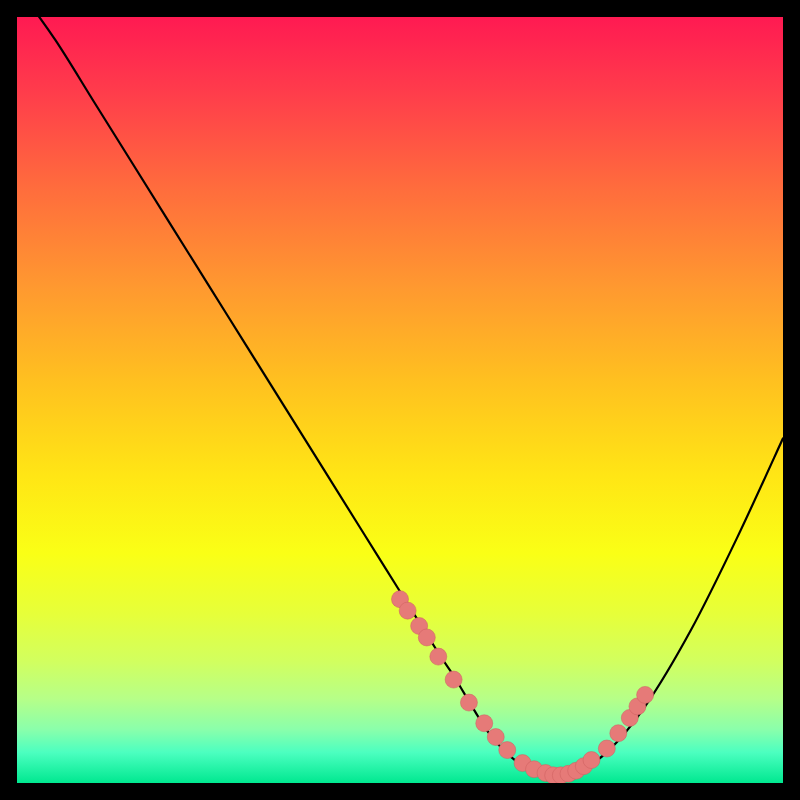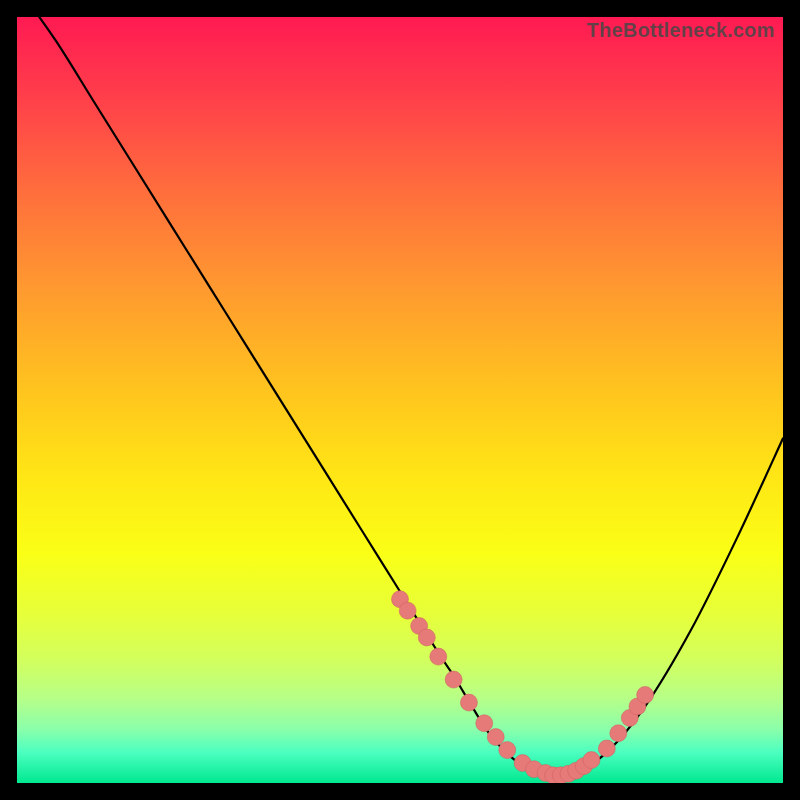--- a/index.html
+++ b/index.html
@@ -66,21 +66,20 @@
     stroke: #cc5f5f;
     stroke-width: 0.5;
   }
 </style>
 </head>
 <body>
 
 <div class="frame">
   <div class="plot-area">
     <div class="gradient"></div>
-    <div class="watermark">TheBottleneck.com</div>
     <svg class="curve" viewBox="0 0 766 766" preserveAspectRatio="none">
       <path class="line" d="M 0 -30.639999999999986 C 6.383333333333334 -21.70333333333332, 25.53333333333334 3.830000000000023, 38.300000000000004 22.980000000000018 C 51.06666666666667 42.13000000000001, 63.83333333333334 63.83333333333333, 76.60000000000001 84.25999999999999 C 89.36666666666667 104.68666666666665, 102.13333333333333 125.11333333333329, 114.89999999999999 145.53999999999996 C 127.66666666666666 165.96666666666664, 140.43333333333334 186.39333333333337, 153.20000000000002 206.82000000000005 C 165.9666666666667 227.24666666666673, 178.73333333333335 247.6733333333333, 191.5 268.09999999999997 C 204.26666666666665 288.52666666666664, 217.03333333333333 308.9533333333334, 229.79999999999998 329.38000000000005 C 242.56666666666663 349.80666666666673, 255.3333333333333 370.23333333333335, 268.09999999999997 390.66 C 280.8666666666666 411.0866666666667, 293.6333333333334 431.5133333333333, 306.40000000000003 451.94 C 319.1666666666667 472.3666666666667, 331.93333333333334 492.79333333333335, 344.7 513.22 C 357.46666666666664 533.6466666666666, 370.23333333333335 554.0733333333334, 383 574.5 C 395.76666666666665 594.9266666666666, 412.36333333333334 621.7366666666667, 421.3 635.78 C 430.2366666666667 649.8233333333333, 430.2366666666666 648.5466666666666, 436.61999999999995 658.76 C 443.0033333333333 668.9733333333334, 453.21666666666664 686.8466666666666, 459.59999999999997 697.06 C 465.9833333333333 707.2733333333333, 468.5366666666667 712.38, 474.92 720.04 C 481.30333333333334 727.6999999999999, 490.24 737.275, 497.90000000000003 743.02 C 505.56000000000006 748.765, 514.4966666666667 751.9566666666667, 520.88 754.51 C 527.2633333333333 757.0633333333333, 529.8166666666666 758.34, 536.1999999999999 758.34 C 542.5833333333333 758.34, 550.2433333333332 758.34, 559.18 754.51 C 568.1166666666667 750.68, 578.33 746.2116666666667, 589.82 735.36 C 601.3100000000001 724.5083333333333, 614.0766666666667 709.8266666666666, 628.12 689.4 C 642.1633333333333 668.9733333333334, 658.76 640.8866666666667, 674.08 612.8 C 689.4000000000001 584.7133333333333, 704.72 552.7966666666666, 720.04 520.88 C 735.3599999999999 488.96333333333337, 758.34 437.89666666666665, 766 421.3" stroke="#000000"></path>
       <g class="dots">
           <circle cx="383" cy="582.16" r="8.5" fill="#e67a78" stroke="#cc5f5f"></circle>
           <circle cx="390.66" cy="593.65" r="8.5" fill="#e67a78" stroke="#cc5f5f"></circle>
           <circle cx="402.15000000000003" cy="608.97" r="8.5" fill="#e67a78" stroke="#cc5f5f"></circle>
           <circle cx="409.81" cy="620.46" r="8.5" fill="#e67a78" stroke="#cc5f5f"></circle>
           <circle cx="421.3" cy="639.61" r="8.5" fill="#e67a78" stroke="#cc5f5f"></circle>
           <circle cx="436.61999999999995" cy="662.59" r="8.5" fill="#e67a78" stroke="#cc5f5f"></circle>
           <circle cx="451.94" cy="685.57" r="8.5" fill="#e67a78" stroke="#cc5f5f"></circle>

